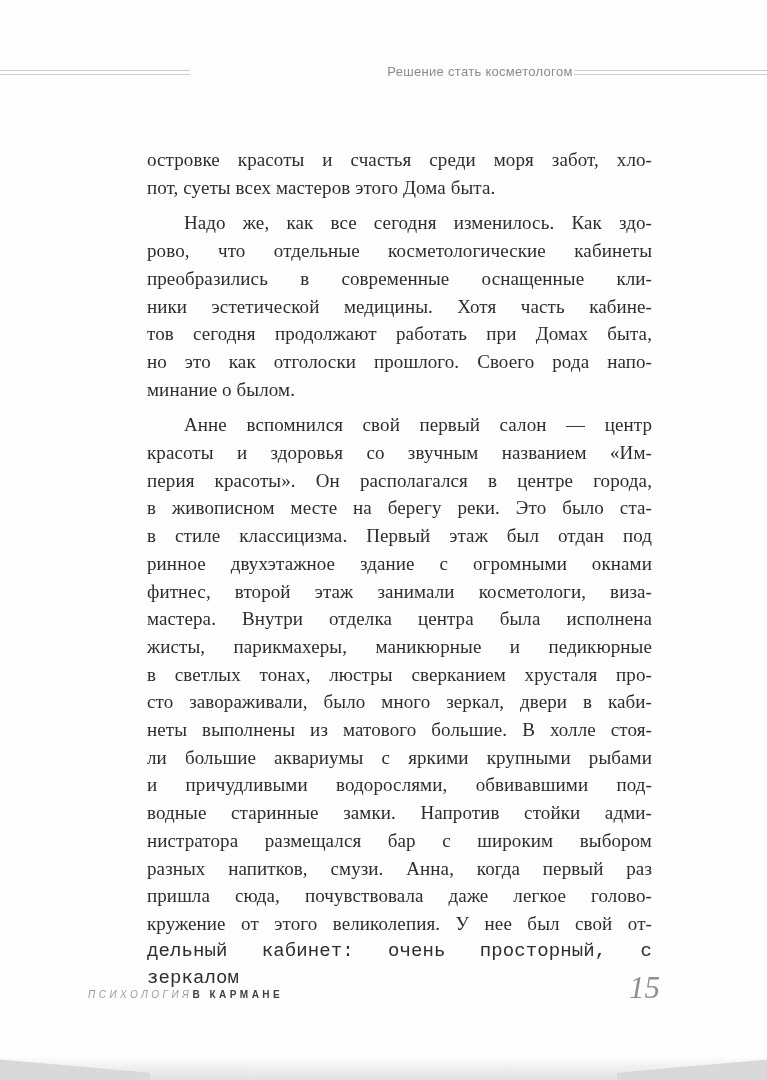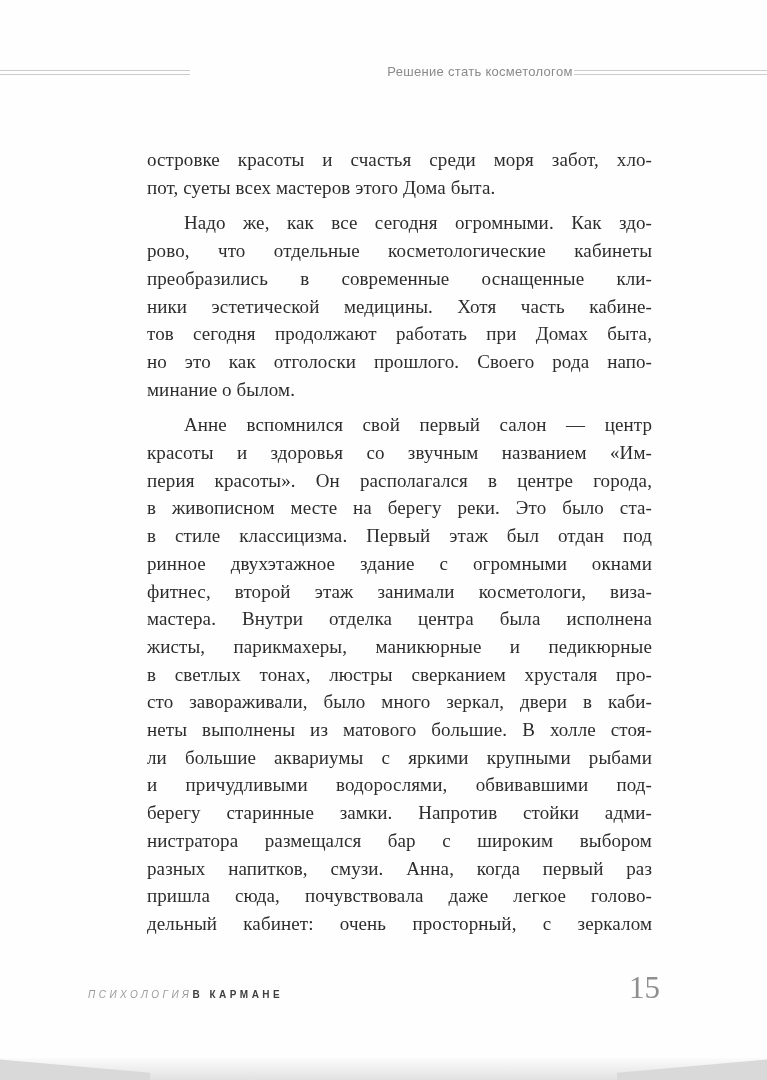--- a/index.html
+++ b/index.html
@@ -50,20 +50,21 @@
     text-align: justify;
     text-align-last: justify;
   }
   .para .line:last-child {
     text-align: left;
     text-align-last: left;
   }
   .para.jlast .line:last-child {
     text-align: justify;
     text-align-last: justify;
+    font-family: Liberation Mono, monospace;
   }
   .para.indent .line:first-child { text-indent: 37px; }
 
   
   .footer-series {
     position: absolute;
     left: 88px;
     top: 989px;
     font-family: "Liberation Sans", sans-serif;
     font-size: 10px;
@@ -73,20 +74,21 @@
   .series-reg  { color: var(--footer_series, #9b9b9b); font-style: italic; }
   .series-bold { color: var(--footer_series_bold, #3e3e3e); font-weight: 700; }
 
   .page-number {
     position: absolute;
     left: 540px;
     top: 970px;
     width: 120px;
     text-align: right;
     font-family: "Liberation Serif", serif;
+    font-style: italic;
     font-size: 31px;
     color: var(--page_number, #8f8f8f);
   }
 
   
   .scan-edge-bottom {
     position: absolute;
     left: 0; right: 0; bottom: 0;
     height: 22px;
     background: linear-gradient(180deg, #fbfbfb 0%, #ededed 55%, #e1e1e1 100%);
@@ -116,21 +118,21 @@
     <div class="head-title">Решение стать косметологом</div>
     <div class="rule rule-right"></div>
   </div>
 
   <div class="text-block">
       <div class="para">
         <div class="line">островке красоты и счастья среди моря забот, хло-</div>
         <div class="line">пот, суеты всех мастеров этого Дома быта.</div>
       </div>
       <div class="para indent">
-        <div class="line">Надо же, как все сегодня огромными. Как здо-</div>
+        <div class="line">Надо же, как все сегодня изменилось. Как здо-</div>
         <div class="line">рово, что отдельные косметологические кабинеты</div>
         <div class="line">преобразились в современные оснащенные кли-</div>
         <div class="line">ники эстетической медицины. Хотя часть кабине-</div>
         <div class="line">тов сегодня продолжают работать при Домах быта,</div>
         <div class="line">но это как отголоски прошлого. Своего рода напо-</div>
         <div class="line">минание о былом.</div>
       </div>
       <div class="para indent jlast">
         <div class="line">Анне вспомнился свой первый салон — центр</div>
         <div class="line">красоты и здоровья со звучным названием «Им-</div>
@@ -139,24 +141,25 @@
         <div class="line">в стиле классицизма. Первый этаж был отдан под</div>
         <div class="line">ринное двухэтажное здание с огромными окнами</div>
         <div class="line">фитнес, второй этаж занимали косметологи, виза-</div>
         <div class="line">мастера. Внутри отделка центра была исполнена</div>
         <div class="line">жисты, парикмахеры, маникюрные и педикюрные</div>
         <div class="line">в светлых тонах, люстры сверканием хрусталя про-</div>
         <div class="line">сто завораживали, было много зеркал, двери в каби-</div>
         <div class="line">неты выполнены из матового большие. В холле стоя-</div>
         <div class="line">ли большие аквариумы с яркими крупными рыбами</div>
         <div class="line">и причудливыми водорослями, обвивавшими под-</div>
-        <div class="line">берегу старинные замки. Напротив стойки адми-</div>
+        <div class="line">водные старинные замки. Напротив стойки адми-</div>
         <div class="line">нистратора размещался бар с широким выбором</div>
         <div class="line">разных напитков, смузи. Анна, когда первый раз</div>
         <div class="line">пришла сюда, почувствовала даже легкое голово-</div>
+        <div class="line">кружение от этого великолепия. У нее был свой от-</div>
         <div class="line">дельный кабинет: очень просторный, с зеркалом</div>
       </div>
     </div>
 
   <div class="footer-series">
     <span class="series-reg">ПСИХОЛОГИЯ</span><span class="series-bold">В КАРМАНЕ</span>
   </div>
 
   <div class="page-number">15</div>
 

